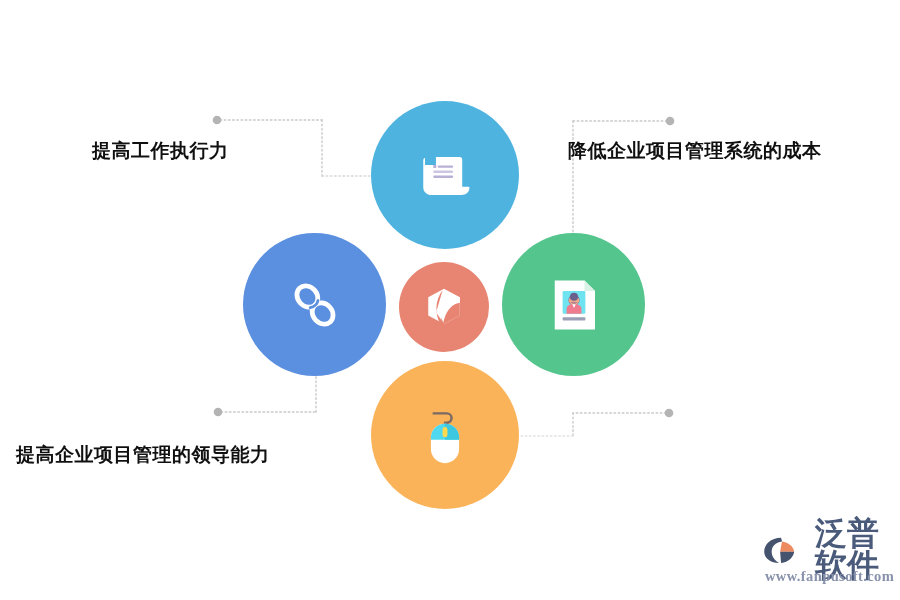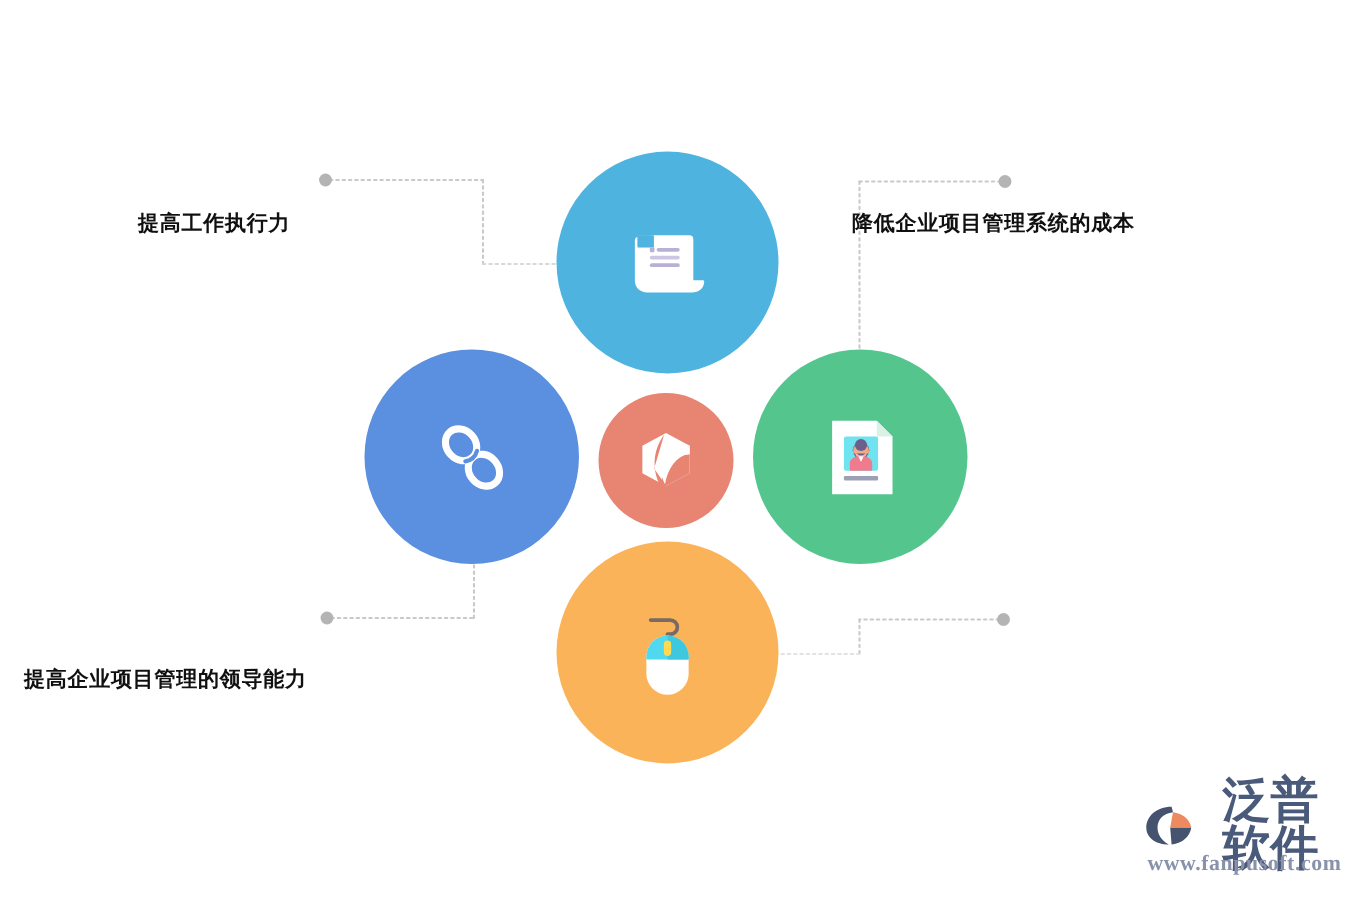--- a/index.html
+++ b/index.html
@@ -24,21 +24,21 @@
   .connectors {
     position: absolute;
     left: 0; top: 0;
     width: 900px; height: 600px;
     pointer-events: none;
   }
 
   
   .label {
     position: absolute;
-    font-size: 14px;
+    font-size: 19px;
     font-weight: bold;
     color: #101010;
     white-space: nowrap;
     letter-spacing: 0.5px;
     line-height: 1;
   }
   .label-tl { left: 92px;  top: 141px; }
   .label-tr { left: 568px; top: 141px; }
   .label-bl { left: 16px;  top: 445px; }
   .label-br { left: 659px; top: 445px; }

